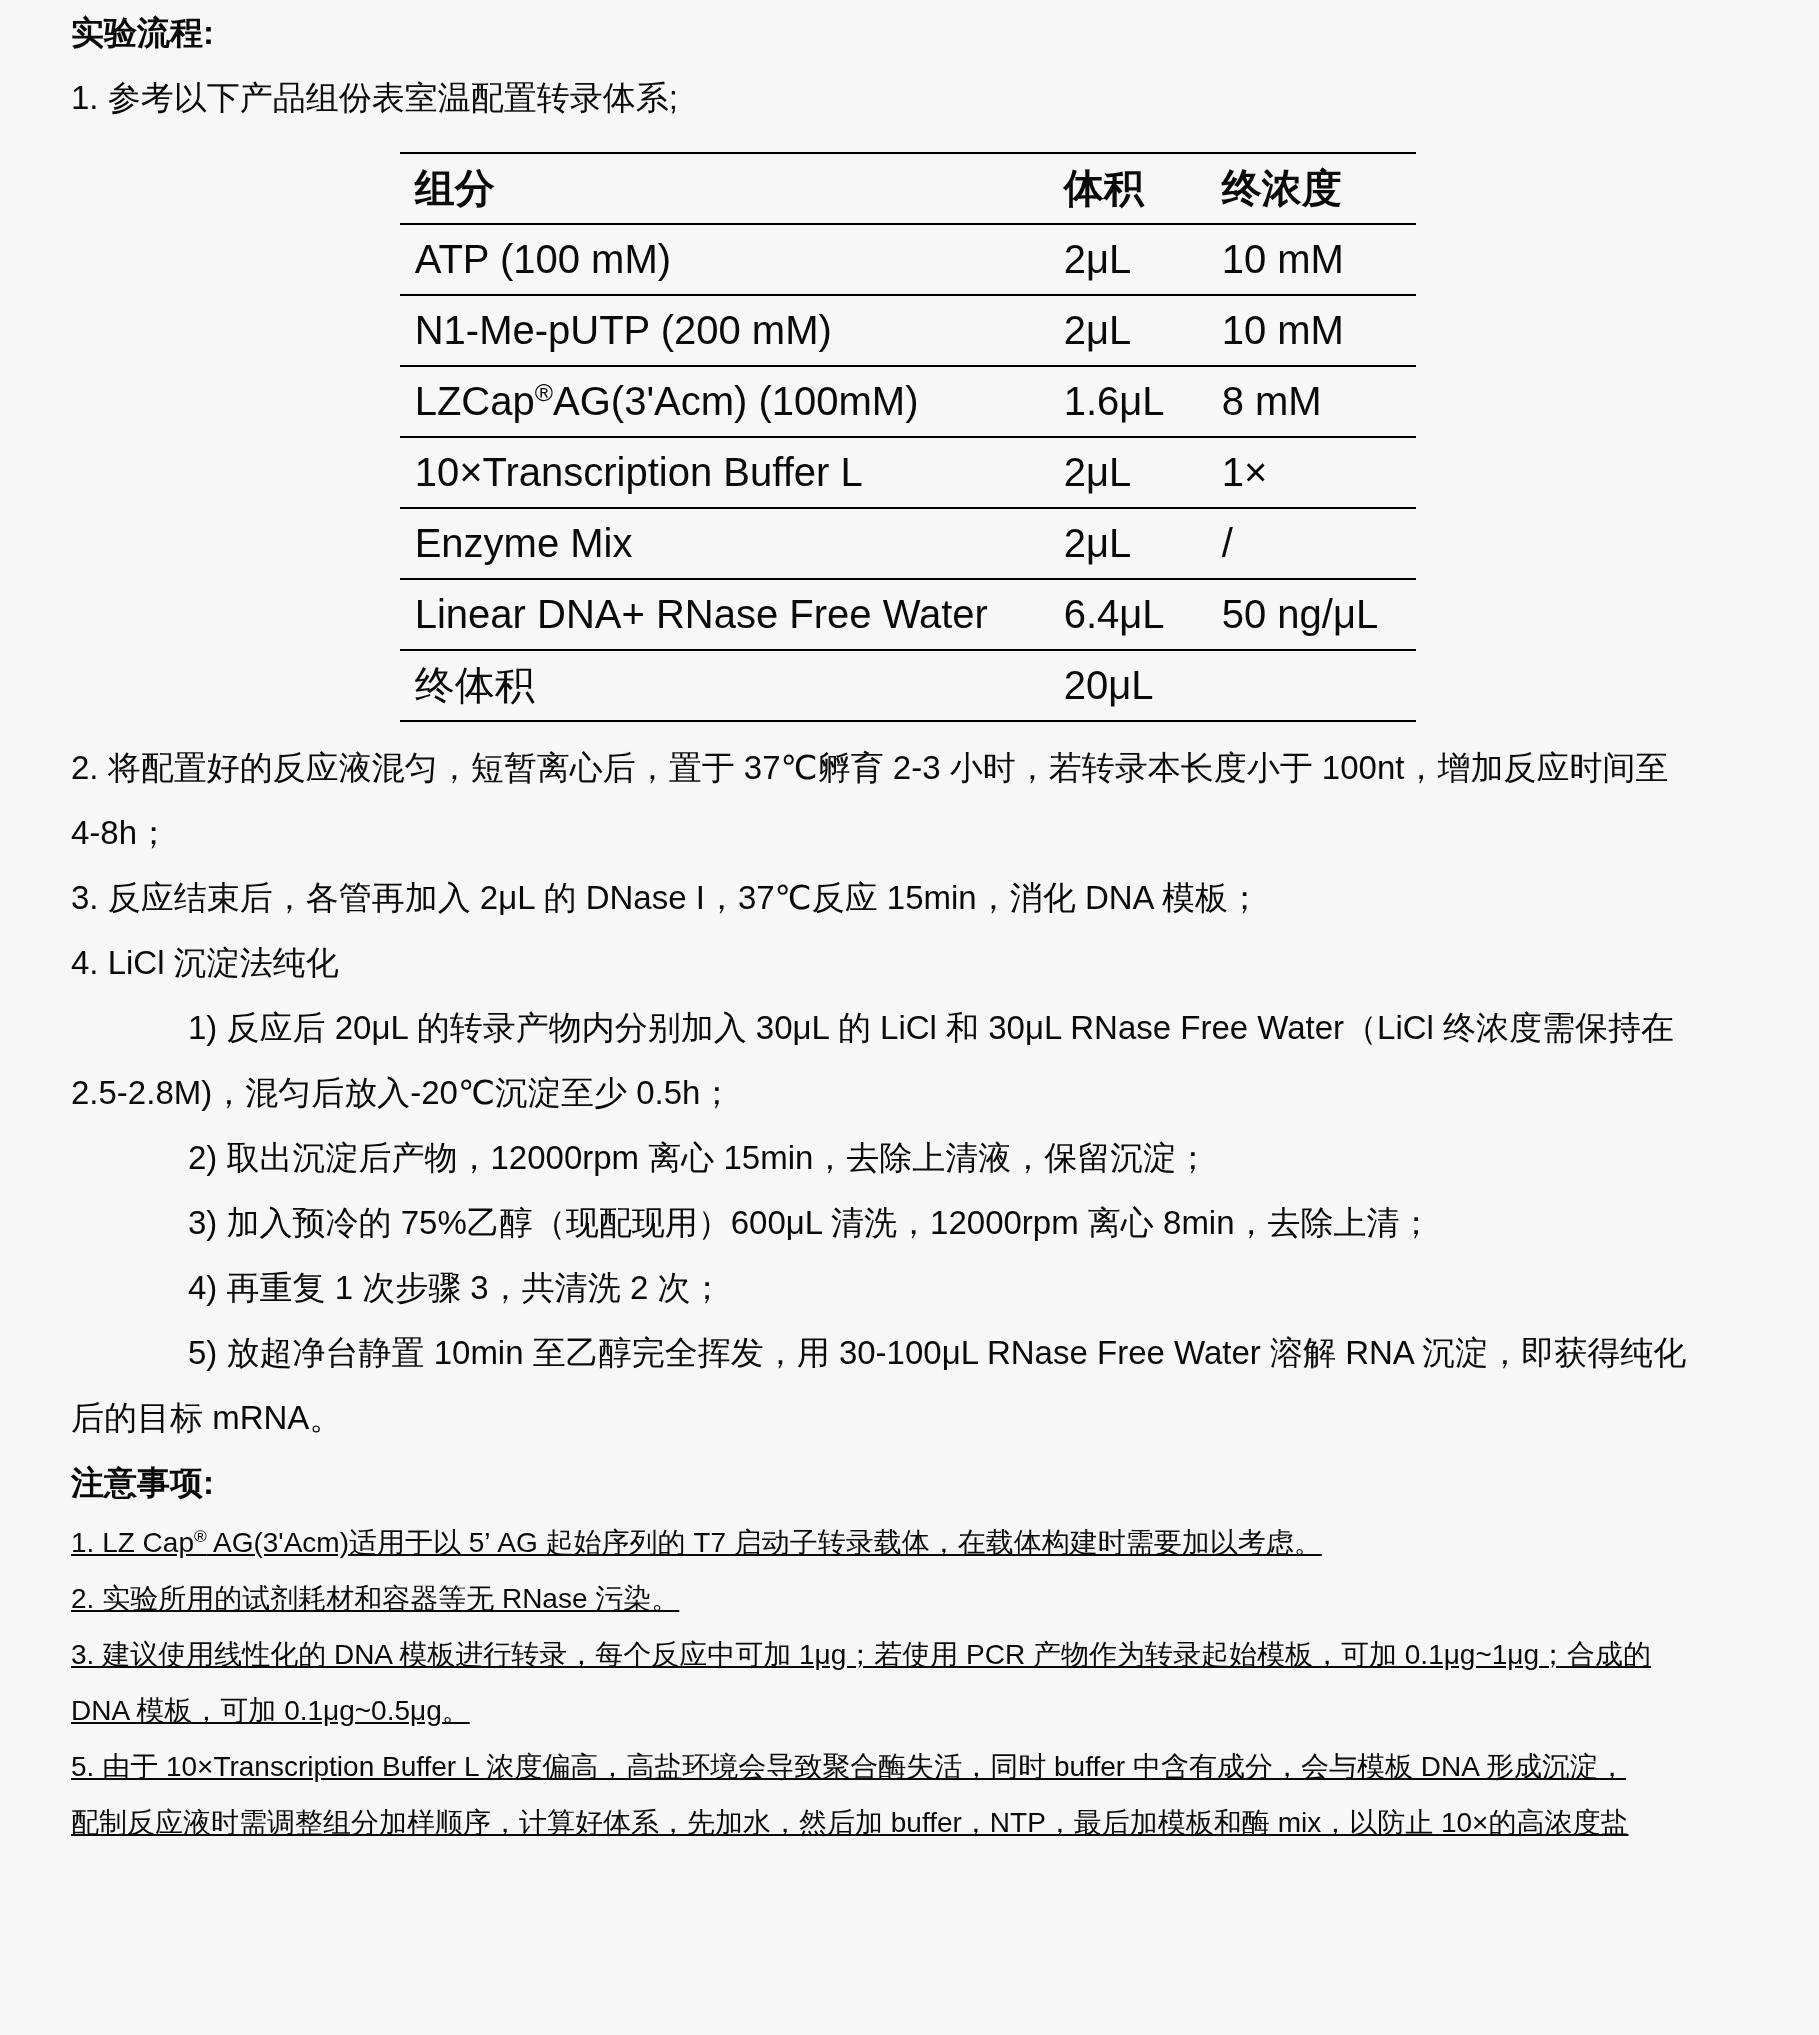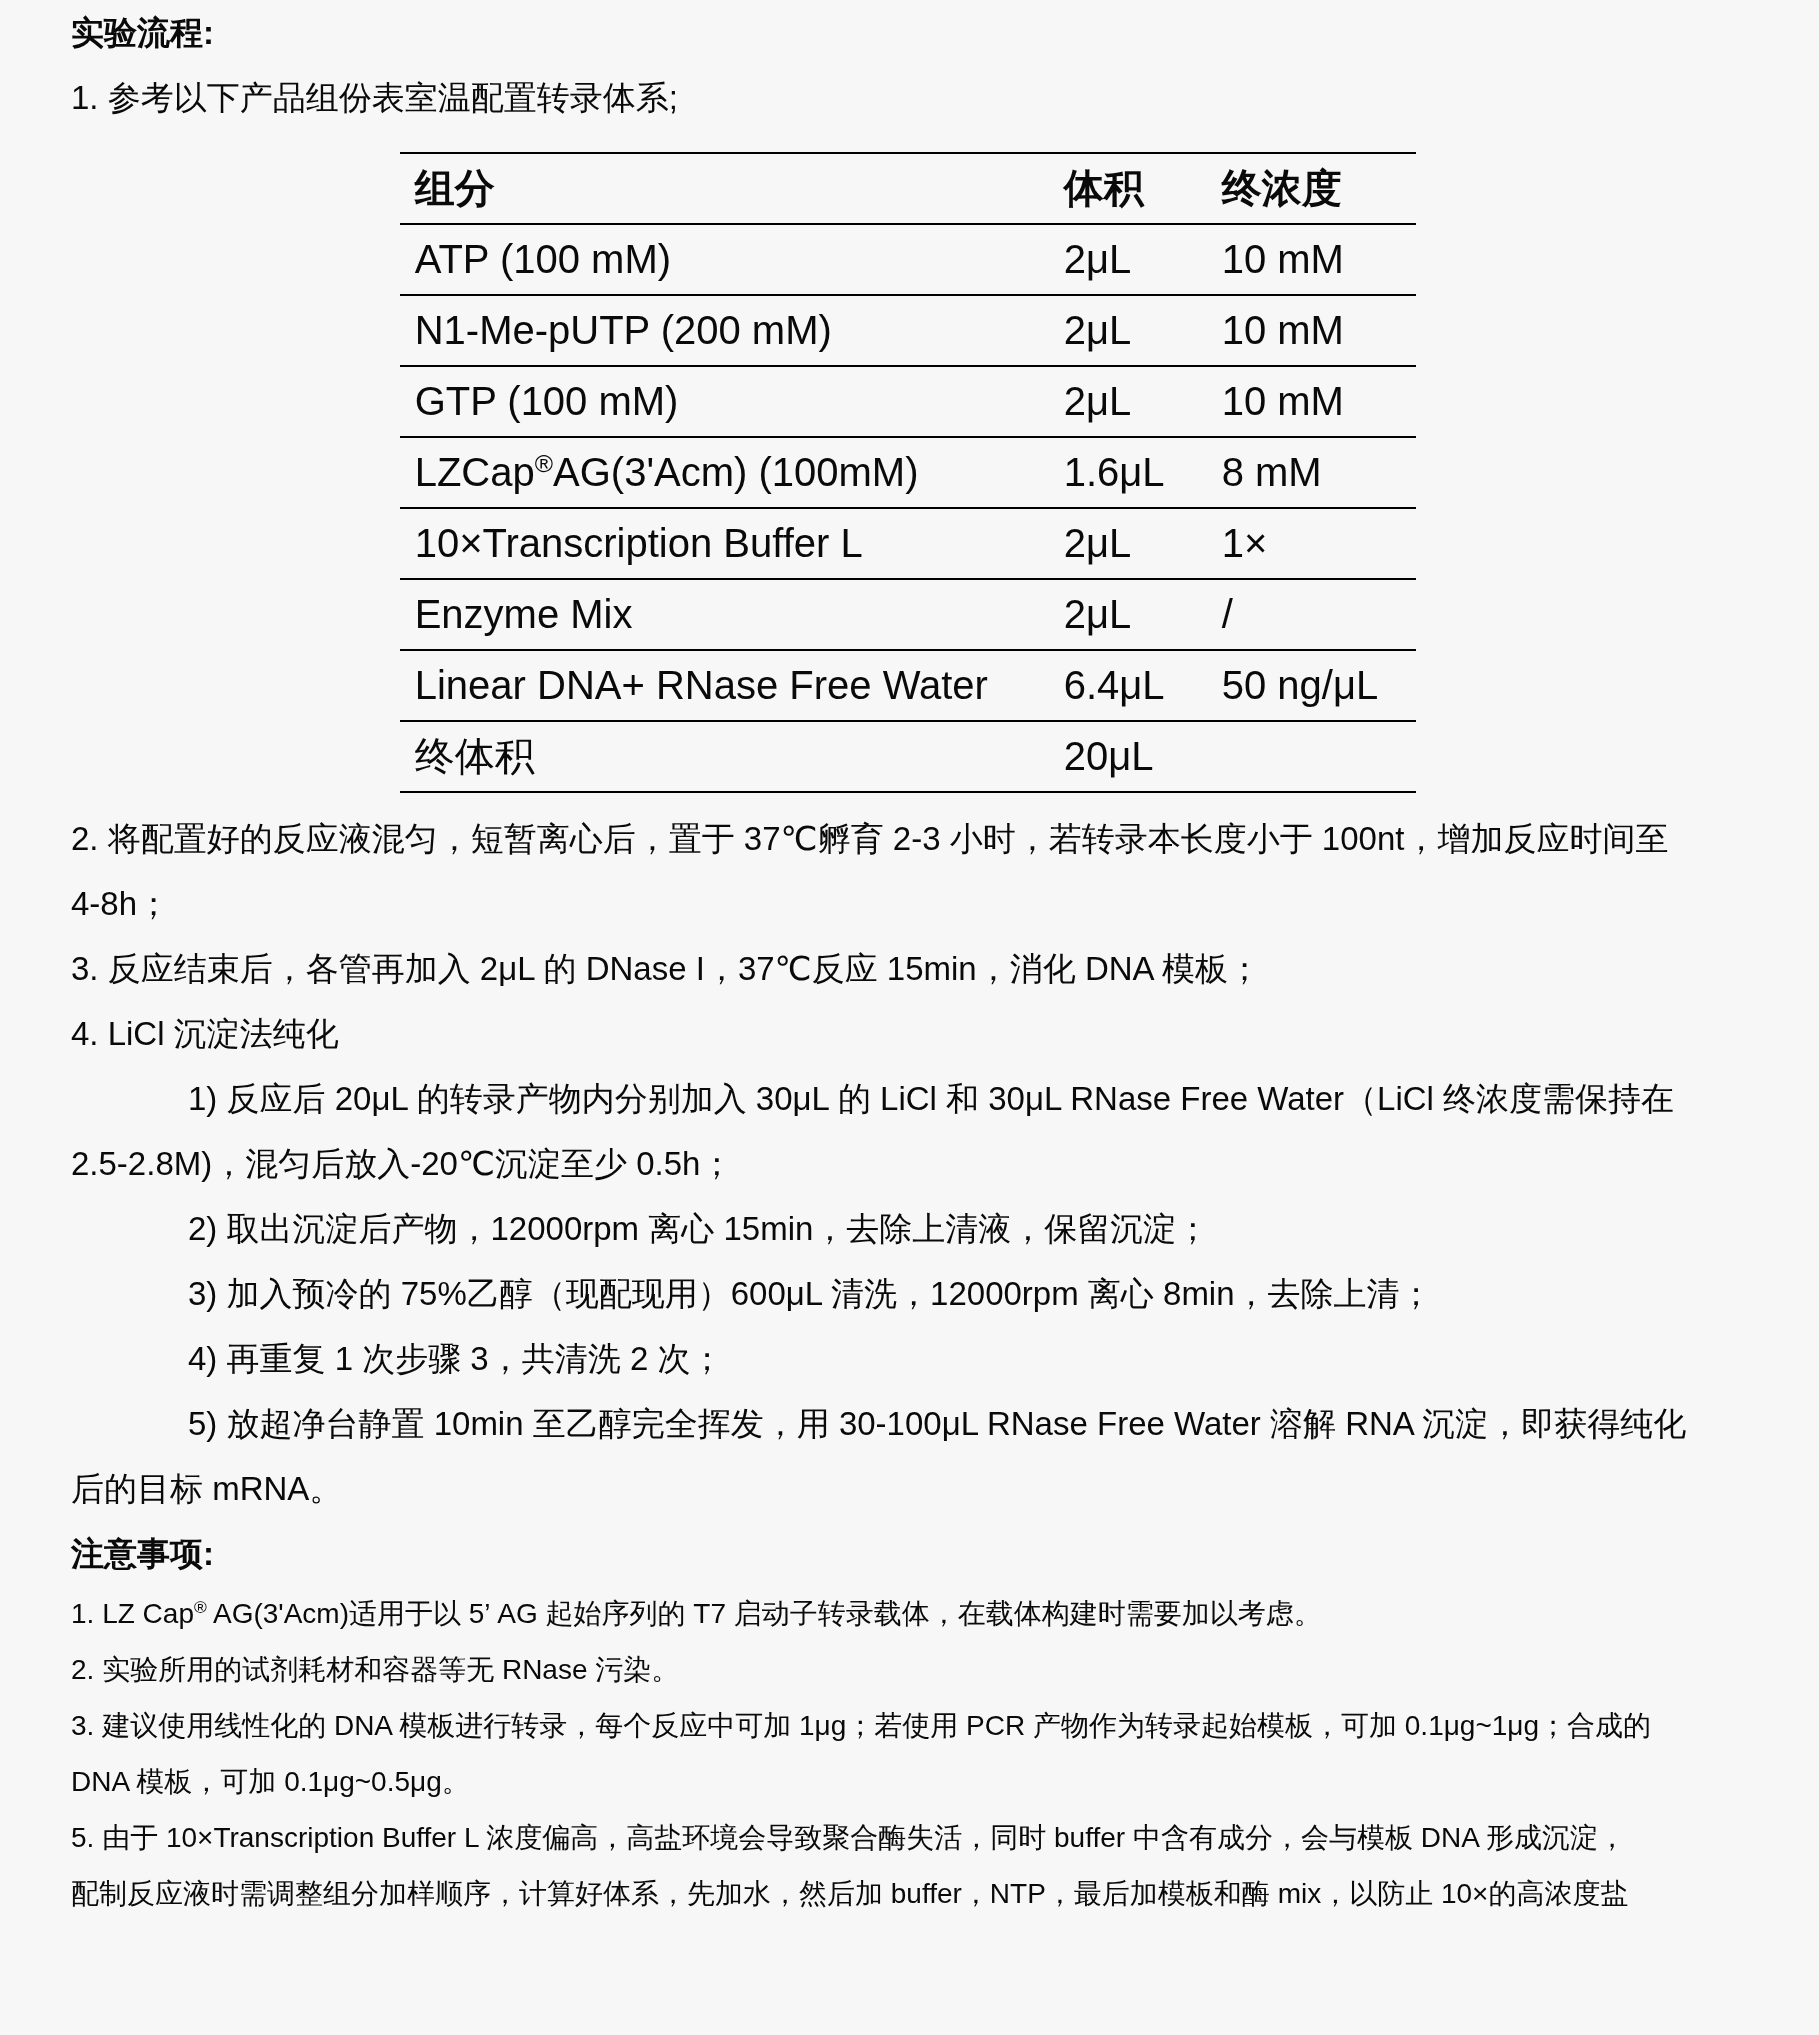--- a/index.html
+++ b/index.html
@@ -26,20 +26,21 @@
     white-space: nowrap;
   }
   .main {
     font-size: 33px;
     line-height: 65px;
   }
   .indent { padding-left: 117px; }
   .note {
     font-size: 28px;
     line-height: 56px;
+    text-decoration: underline;
   }
   .steps-block { margin-top: 13.2px; }
   table.mix {
     margin: 22px 0 0 329px;
     border-collapse: collapse;
     table-layout: fixed;
     width: 1016px;
     border-top: 2.9px solid #000;
     border-bottom: 2.9px solid #000;
   }
@@ -90,25 +91,20 @@
         <td><span>ATP (100 mM)</span><sup class="reg"></sup><span></span></td>
         <td>2μL</td>
         <td>10 mM</td>
       </tr>
       <tr>
         <td><span>N1-Me-pUTP (200 mM)</span><sup class="reg"></sup><span></span></td>
         <td>2μL</td>
         <td>10 mM</td>
       </tr>
       <tr>
-        <td><span>GTP (100 mM)</span><sup class="reg"></sup><span></span></td>
-        <td>2μL</td>
-        <td>10 mM</td>
-      </tr>
-      <tr>
         <td><span>LZCap</span><sup class="reg">®</sup><span>AG(3'Acm) (100mM)</span></td>
         <td>1.6μL</td>
         <td>8 mM</td>
       </tr>
       <tr>
         <td><span>10×Transcription Buffer L</span><sup class="reg"></sup><span></span></td>
         <td>2μL</td>
         <td>1×</td>
       </tr>
       <tr>

